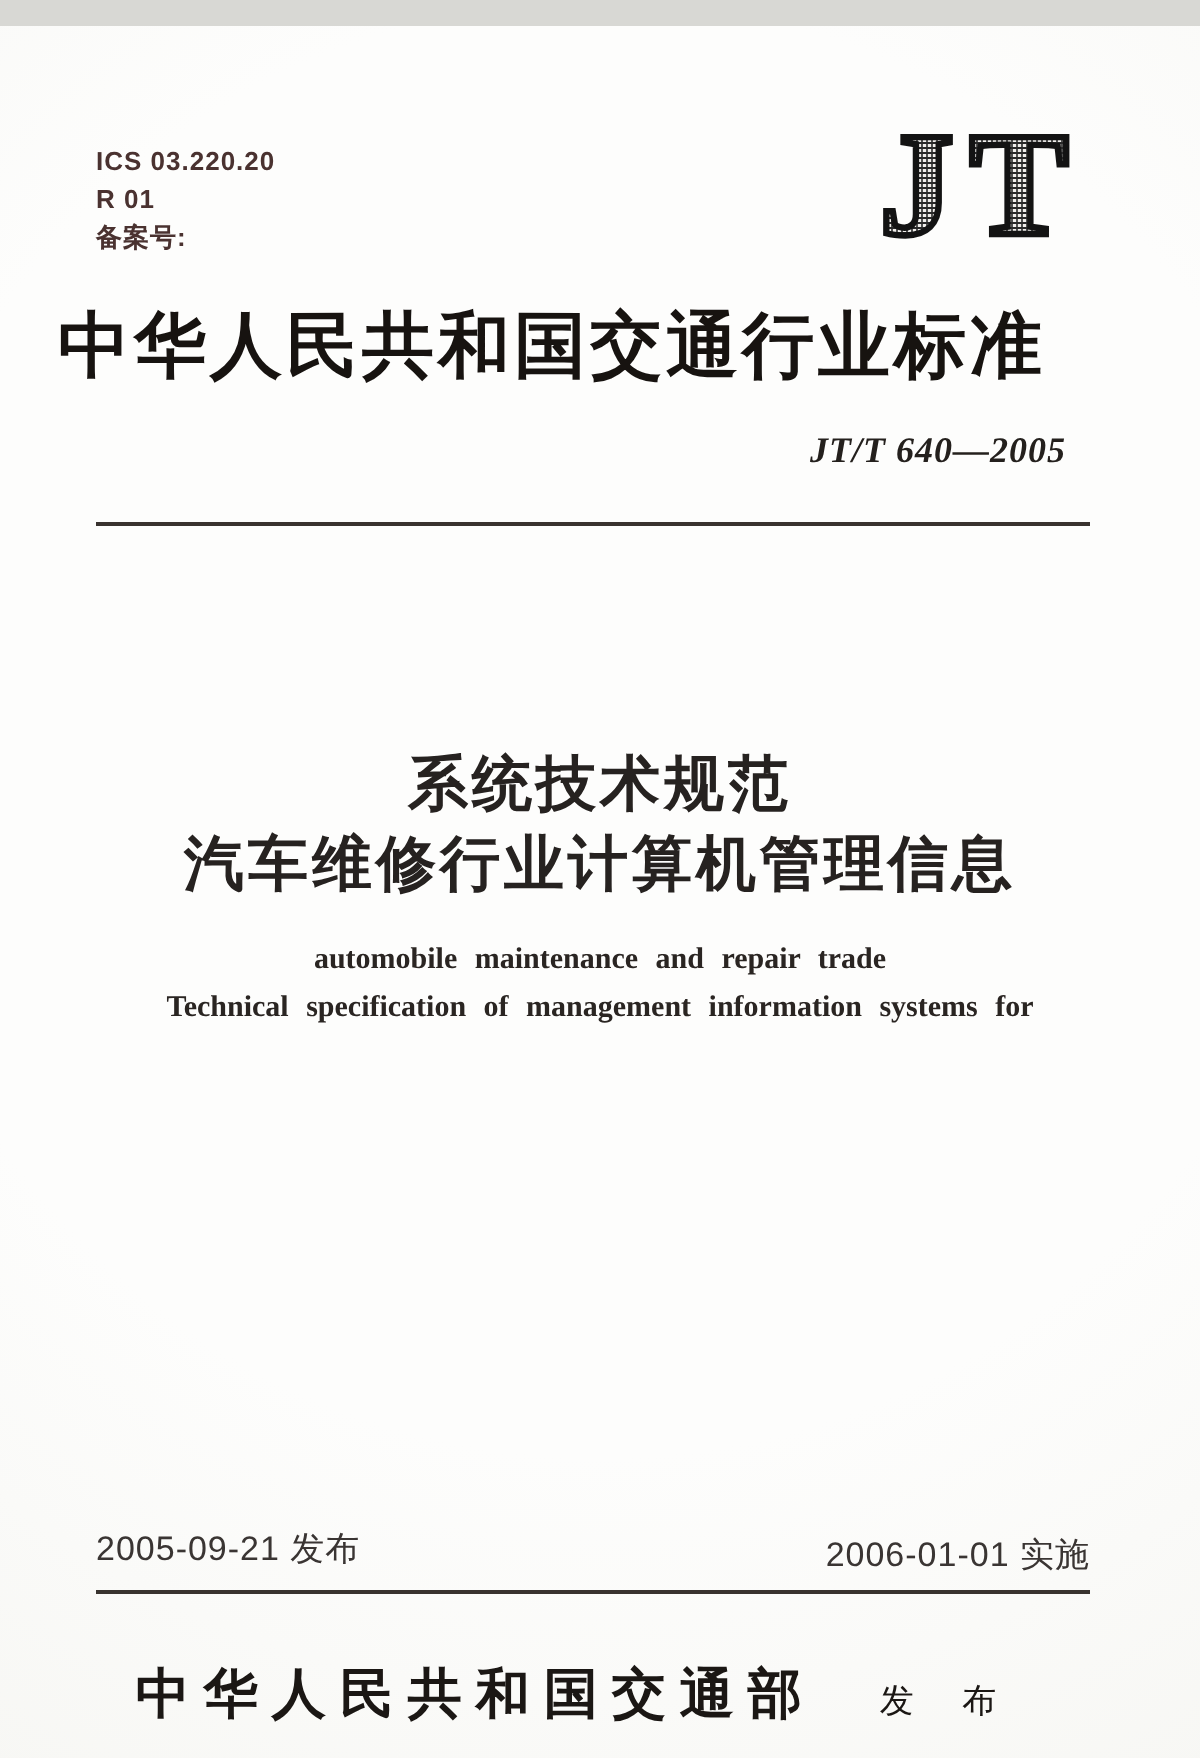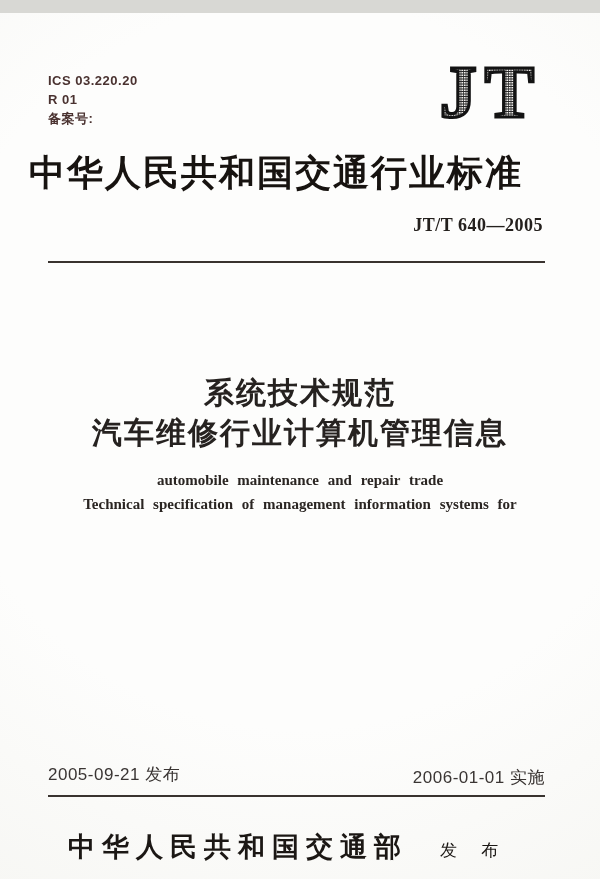--- a/index.html
+++ b/index.html
@@ -26,24 +26,25 @@
     position:absolute;left:413px;top:38px;width:156px;height:82px;
   }
   .std-type{
     position:absolute;left:0;top:136px;width:552px;
     text-align:center;
     font-family:"Liberation Serif", serif;
     font-weight:bold;font-size:36px;letter-spacing:2px;
     color:#171310;white-space:nowrap;
   }
   .std-number{
-    position:absolute;right:57px;top:202px;
+    position:absolute;right:67px;top:202px;
     font-family:"Liberation Serif", serif;
     font-weight:bold;font-size:18px;letter-spacing:.5px;
     color:#24201d;
+    font-style:italic;
   }
   .rule{
     position:absolute;left:48px;width:497px;height:2px;
     background:#39332f;
   }
   .rule-top{top:248px;}
   .rule-bottom{top:782px;}
   .title-cn{
     position:absolute;left:0;top:360px;width:600px;
     text-align:center;

